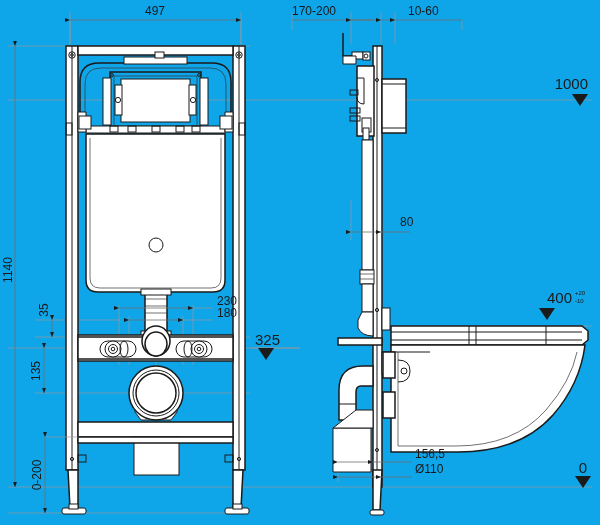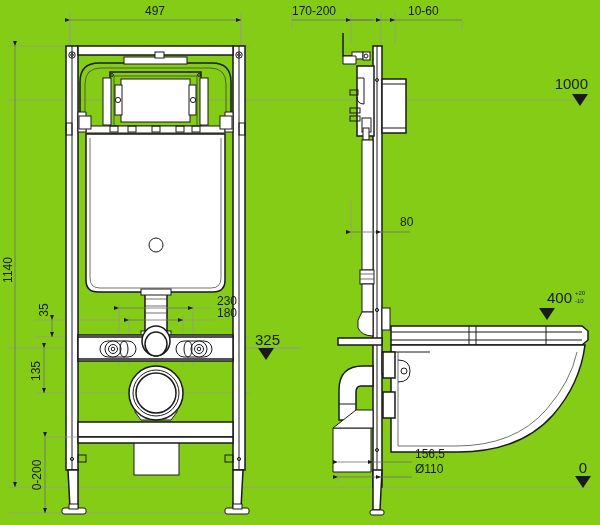--- a/index.html
+++ b/index.html
@@ -8,21 +8,21 @@
     padding: 0;
     background: #ffffff;
   }
   body {
     font-family: "Liberation Sans", sans-serif;
   }
   #sheet {
     position: relative;
     width: 600px;
     height: 525px;
-    background: #84cc16;
+    background: #0ea5e9;
     overflow: hidden;
   }
   #sheet svg {
     position: absolute;
     left: 0;
     top: 0;
     display: block;
   }
   text {
     font-family: "Liberation Sans", sans-serif;

